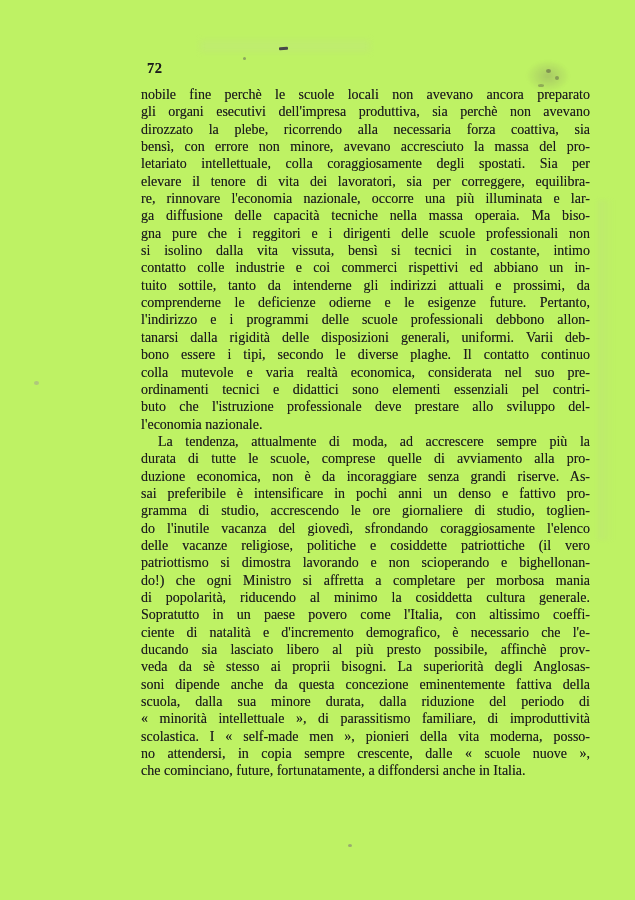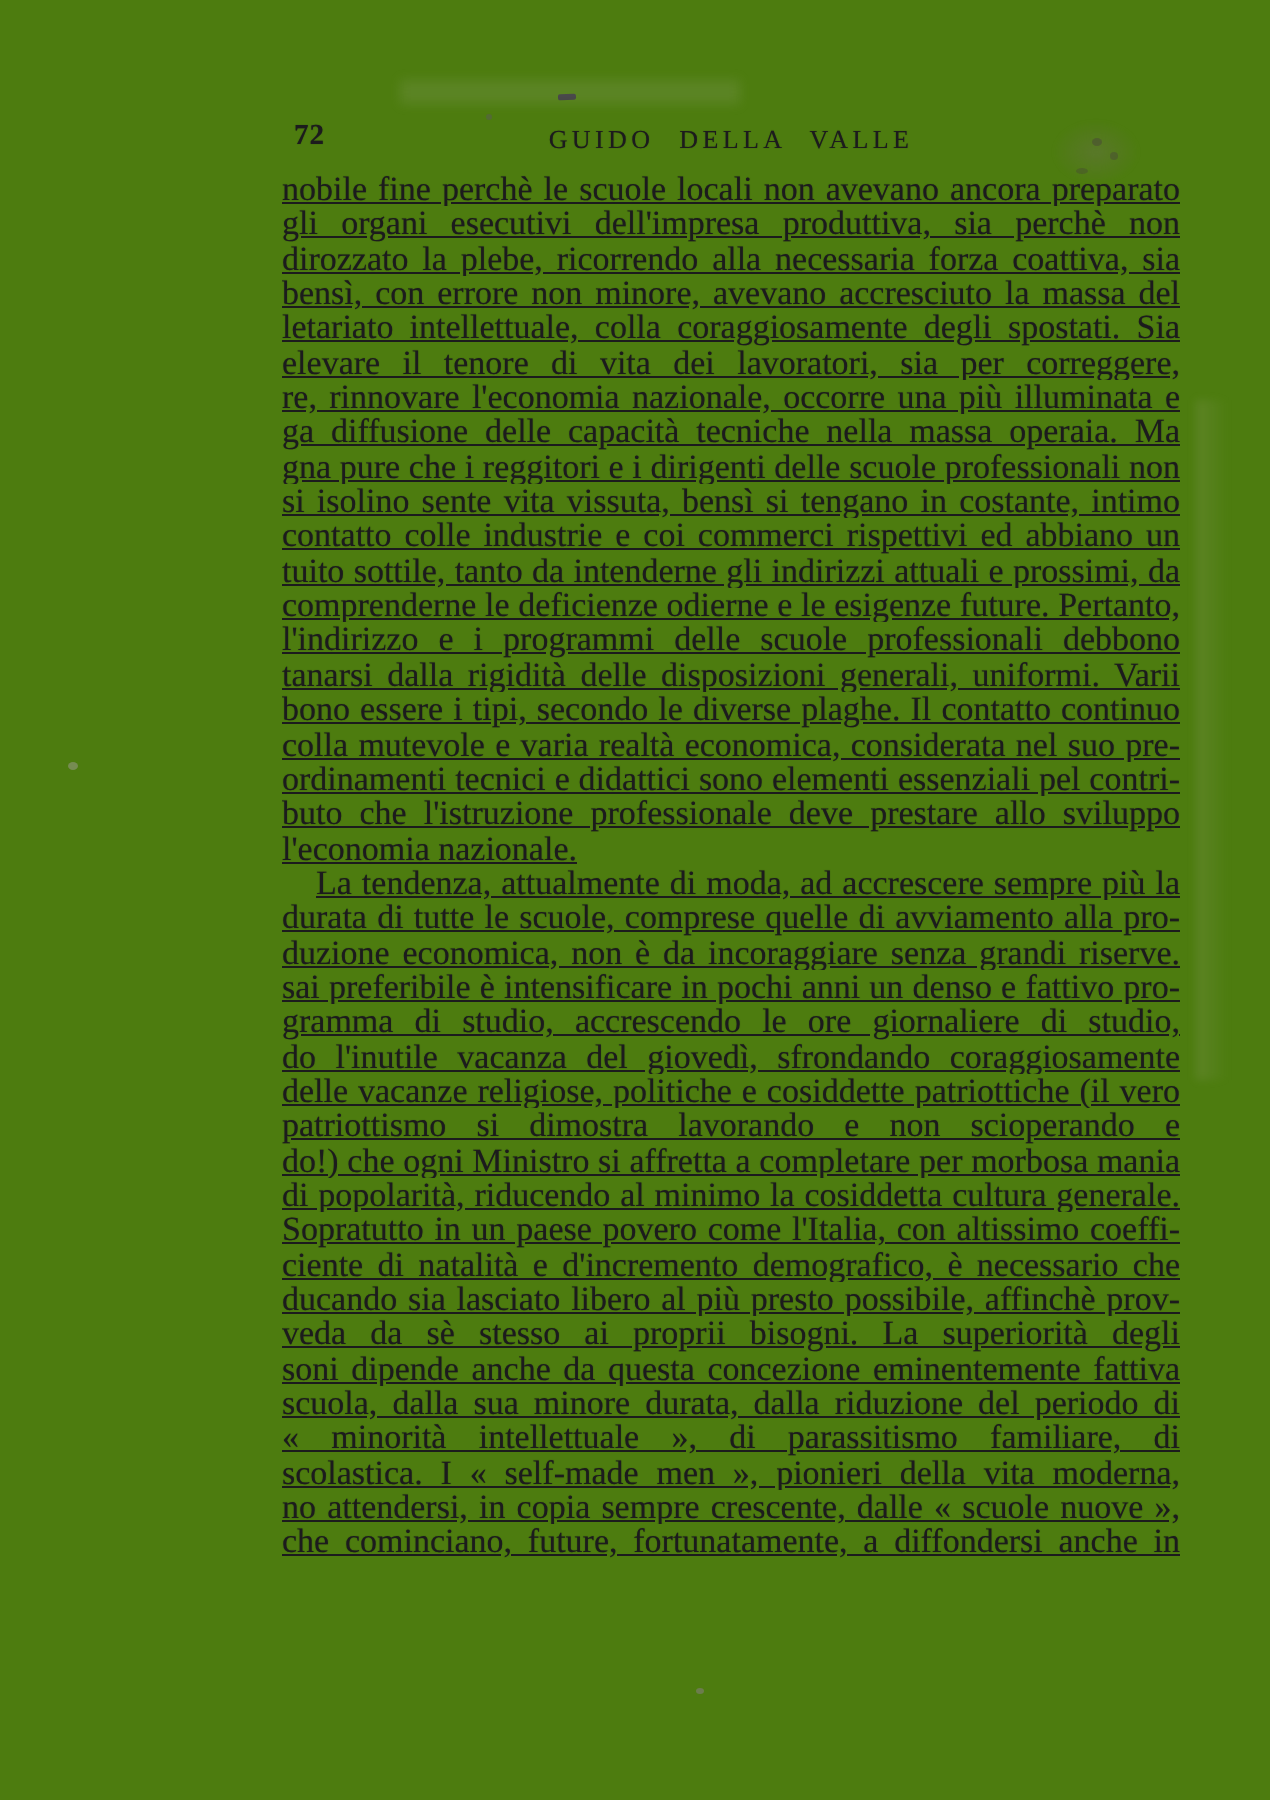--- a/index.html
+++ b/index.html
@@ -17,23 +17,22 @@
     text-shadow:0 0 .5px rgba(20,20,25,.55);
   }
   .running-header {
     position:absolute; left:141px; top:62px; width:449px;
     text-align:center;
     font-size:13px; letter-spacing:2.2px; word-spacing:7px;
     text-shadow:0 0 .5px rgba(20,20,25,.5);
   }
   .textblock {
     position:absolute; left:141px; top:86px; width:449px;
-    font-size:17px; line-height:17.35px;
+    font-size:14px; line-height:17.35px;
     text-shadow:0 0 .5px rgba(20,20,25,.5);
-    text-decoration:underline;
   }
   .para { margin:0; }
   .line {
     height:17.35px; overflow:hidden;
     text-align:justify; text-align-last:justify;
   }
   .line.p-end { text-align-last:left; }
   .para.indent .line:first-child { text-indent:17px; }
 
   
@@ -60,38 +59,37 @@
     filter:blur(2px);
   }
   .top-shade {
     left:200px; top:40px; width:170px; height:12px;
     background:rgba(200,196,190,.12); filter:blur(3px);
   }
 </style>
 </head>
 <body>
 
-<div class="page" style="background: #4d7c0f; color: rgb(28, 27, 29);">
+<div class="page" style="background: #bef264; color: rgb(28, 27, 29);">
 
   <div class="page-number">72</div>
 
-  <div class="running-header">GUIDO DELLA VALLE</div>
 
   <div class="textblock">
     <div class="para">
         <div class="line">nobile fine perchè le scuole locali non avevano ancora preparato</div>
         <div class="line">gli organi esecutivi dell'impresa produttiva, sia perchè non avevano</div>
         <div class="line">dirozzato la plebe, ricorrendo alla necessaria forza coattiva, sia</div>
         <div class="line">bensì, con errore non minore, avevano accresciuto la massa del pro-</div>
         <div class="line">letariato intellettuale, colla coraggiosamente degli spostati. Sia per</div>
         <div class="line">elevare il tenore di vita dei lavoratori, sia per correggere, equilibra-</div>
         <div class="line">re, rinnovare l'economia nazionale, occorre una più illuminata e lar-</div>
         <div class="line">ga diffusione delle capacità tecniche nella massa operaia. Ma biso-</div>
         <div class="line">gna pure che i reggitori e i dirigenti delle scuole professionali non</div>
-        <div class="line">si isolino sente vita vissuta, bensì si tengano in costante, intimo</div>
+        <div class="line">si isolino dalla vita vissuta, bensì si tecnici in costante, intimo</div>
         <div class="line">contatto colle industrie e coi commerci rispettivi ed abbiano un in-</div>
         <div class="line">tuito sottile, tanto da intenderne gli indirizzi attuali e prossimi, da</div>
         <div class="line">comprenderne le deficienze odierne e le esigenze future. Pertanto,</div>
         <div class="line">l'indirizzo e i programmi delle scuole professionali debbono allon-</div>
         <div class="line">tanarsi dalla rigidità delle disposizioni generali, uniformi. Varii deb-</div>
         <div class="line">bono essere i tipi, secondo le diverse plaghe. Il contatto continuo</div>
         <div class="line">colla mutevole e varia realtà economica, considerata nel suo pre-</div>
         <div class="line">ordinamenti tecnici e didattici sono elementi essenziali pel contri-</div>
         <div class="line">buto che l'istruzione professionale deve prestare allo sviluppo del-</div>
         <div class="line p-end">l'economia nazionale.</div>

